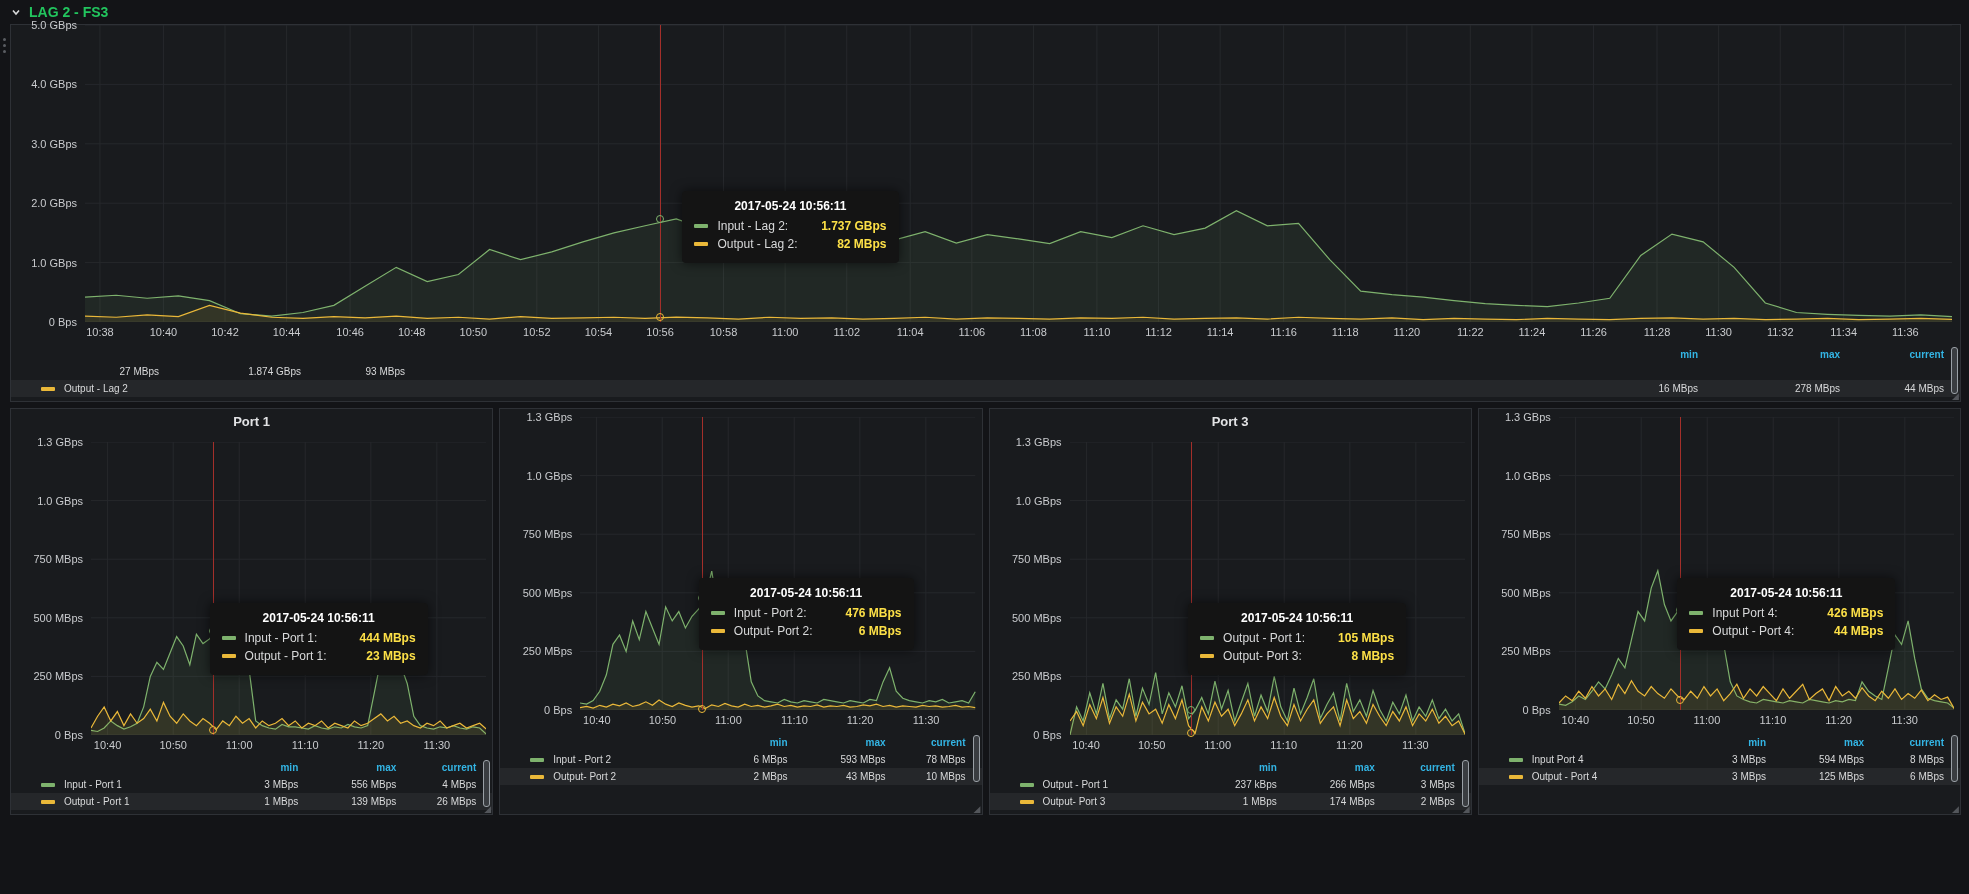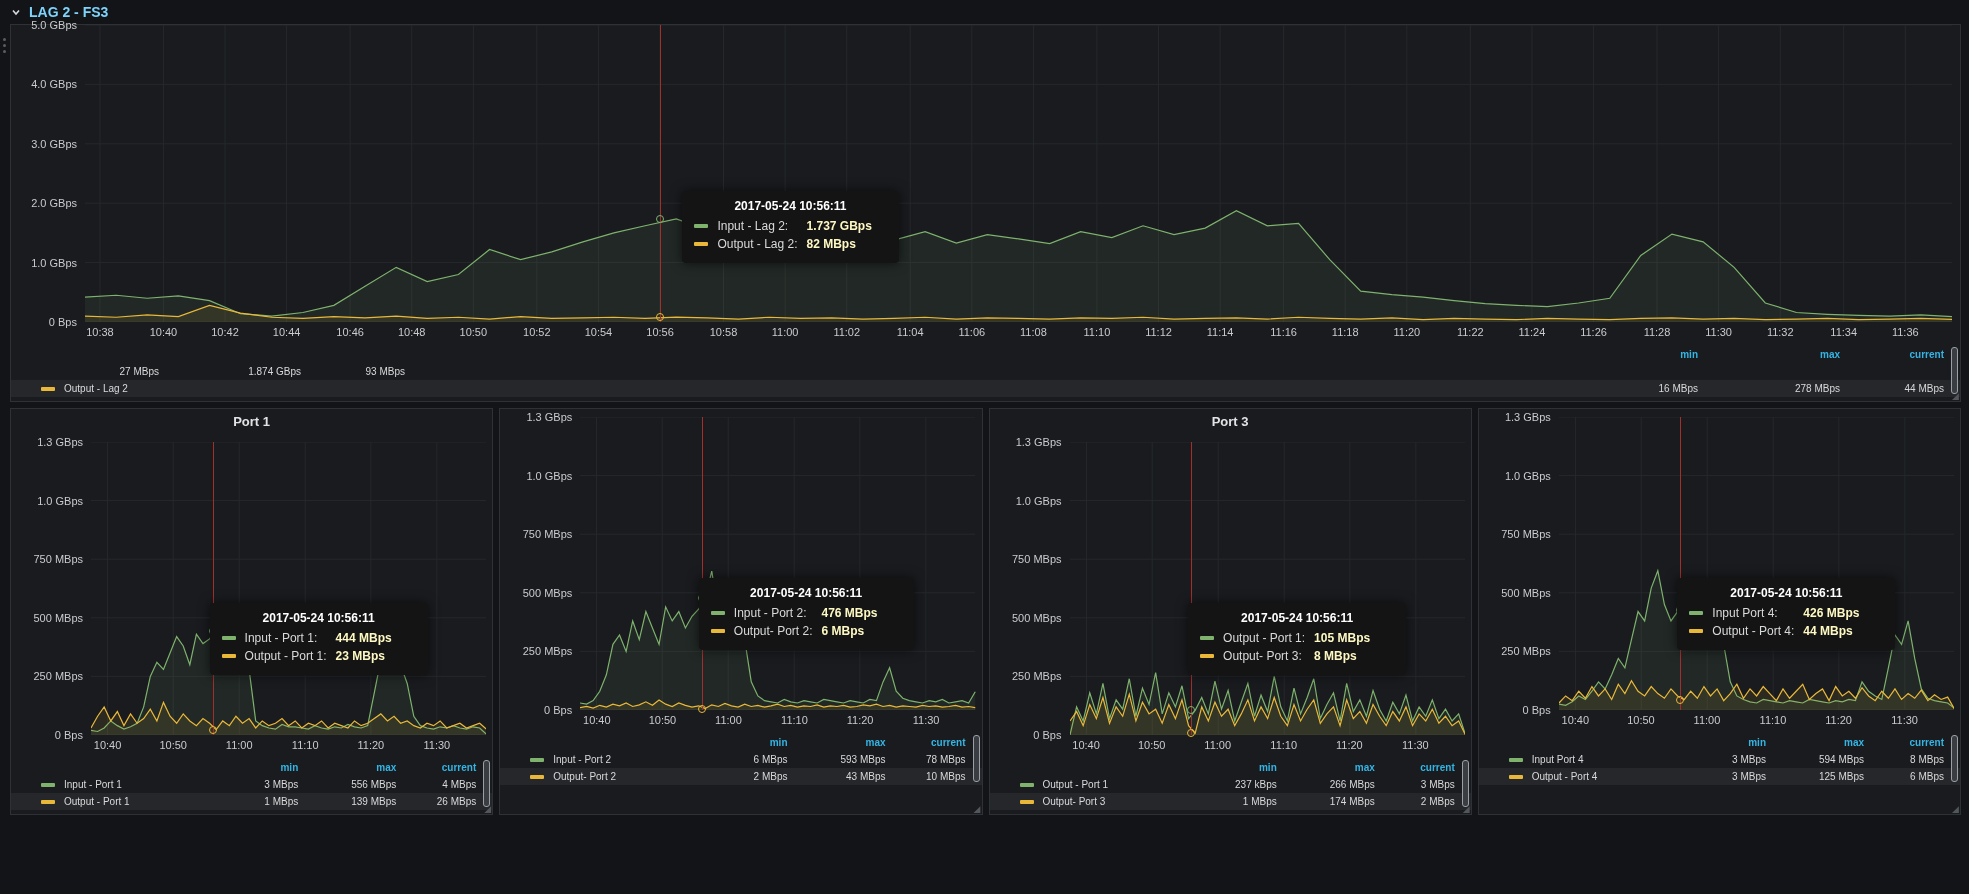--- a/index.html
+++ b/index.html
@@ -4,21 +4,21 @@
 <style>
   :root{
     --bg:#131417; --panel:#191b1e; --border:#2e3136; --grid:#26282c;
     --text:#d8d9da; --axis:#c9cbce; --green:#7eb26d; --yellow:#eab839;
     --blue:#33b5e5; --red:#a32f2a;
   }
   *{box-sizing:border-box;margin:0;padding:0}
   html,body{width:1969px;height:894px;overflow:hidden;background:var(--bg);
     font-family:"Liberation Sans",sans-serif;color:var(--text);}
   .row-header{display:flex;align-items:center;gap:7px;height:24px;padding-left:10px;
-    font-size:14px;font-weight:700;color:#7dd3fc;}
+    font-size:14px;font-weight:700;color:#22c55e;}
   .drag-dots{position:absolute;left:3px;top:38px;display:flex;flex-direction:column;gap:3px;}
   .drag-dots i{width:3px;height:3px;background:#5a5d62;border-radius:50%;}
   .main-wrap{margin:0 8px 0 10px;}
   .panel{position:relative;background:var(--panel);border:1px solid var(--border);
     padding-bottom:4px;}
   .panel-title{height:25px;line-height:25px;text-align:center;font-size:13px;
     font-weight:700;color:#e2e3e5;cursor:pointer;}
   .chart{display:grid;grid-template-rows:1fr 19px;}
   .main-panel .chart{grid-template-columns:74px 1fr;height:316px;margin-right:8px;}
   .port-panel .chart{grid-template-columns:80px 1fr;height:312px;margin-right:6px;margin-top:8px;}
@@ -29,21 +29,21 @@
   .xaxis{grid-column:2;position:relative;font-size:11px;color:var(--axis);}
   .xaxis span{position:absolute;top:4px;transform:translateX(-50%);white-space:nowrap;}
   .crosshair{position:absolute;top:0;bottom:0;width:1px;background:var(--red);z-index:2;}
   .marker{position:absolute;width:8px;height:8px;border:1.5px solid;border-radius:50%;
     transform:translate(-50%,-50%);z-index:3;background:transparent;}
   .tooltip{position:absolute;z-index:6;background:#141414;border-radius:4px;
     box-shadow:0 0 12px rgba(0,0,0,.6);padding:8px 12px;font-size:12px;white-space:nowrap;}
   .tt-time{text-align:center;font-weight:700;margin-bottom:6px;color:#ffffff;}
   .tt-row{display:flex;align-items:center;gap:9px;margin:4px 0;}
   .tt-label{margin-right:auto;}
-  .tt-val{font-weight:700;color:#fef9c3;min-width:80px;}
+  .tt-val{font-weight:700;color:#fde047;text-align:right;min-width:80px;}
   .swatch{display:inline-block;width:14px;height:4px;border-radius:1px;flex:none;}
   .swatch.green{background:var(--green);} .swatch.yellow{background:var(--yellow);}
   .legend{position:relative;margin-top:5px;font-size:10px;}
   .lrow{display:flex;align-items:center;height:17px;padding:0 16px 0 30px;}
   .lname{flex:1;display:flex;align-items:center;gap:9px;min-width:0;}
   .lval{text-align:right;}
   .main-panel .lval{width:118px;} .main-panel .lval.c2{width:142px;} .main-panel .lval.c3{width:104px;}
   .port-panel .lval{width:84px;} .port-panel .lval.c2{width:98px;} .port-panel .lval.c3{width:80px;}
   .lh{color:var(--blue);font-weight:700;}
   .hl{background:rgba(255,255,255,.055);}

